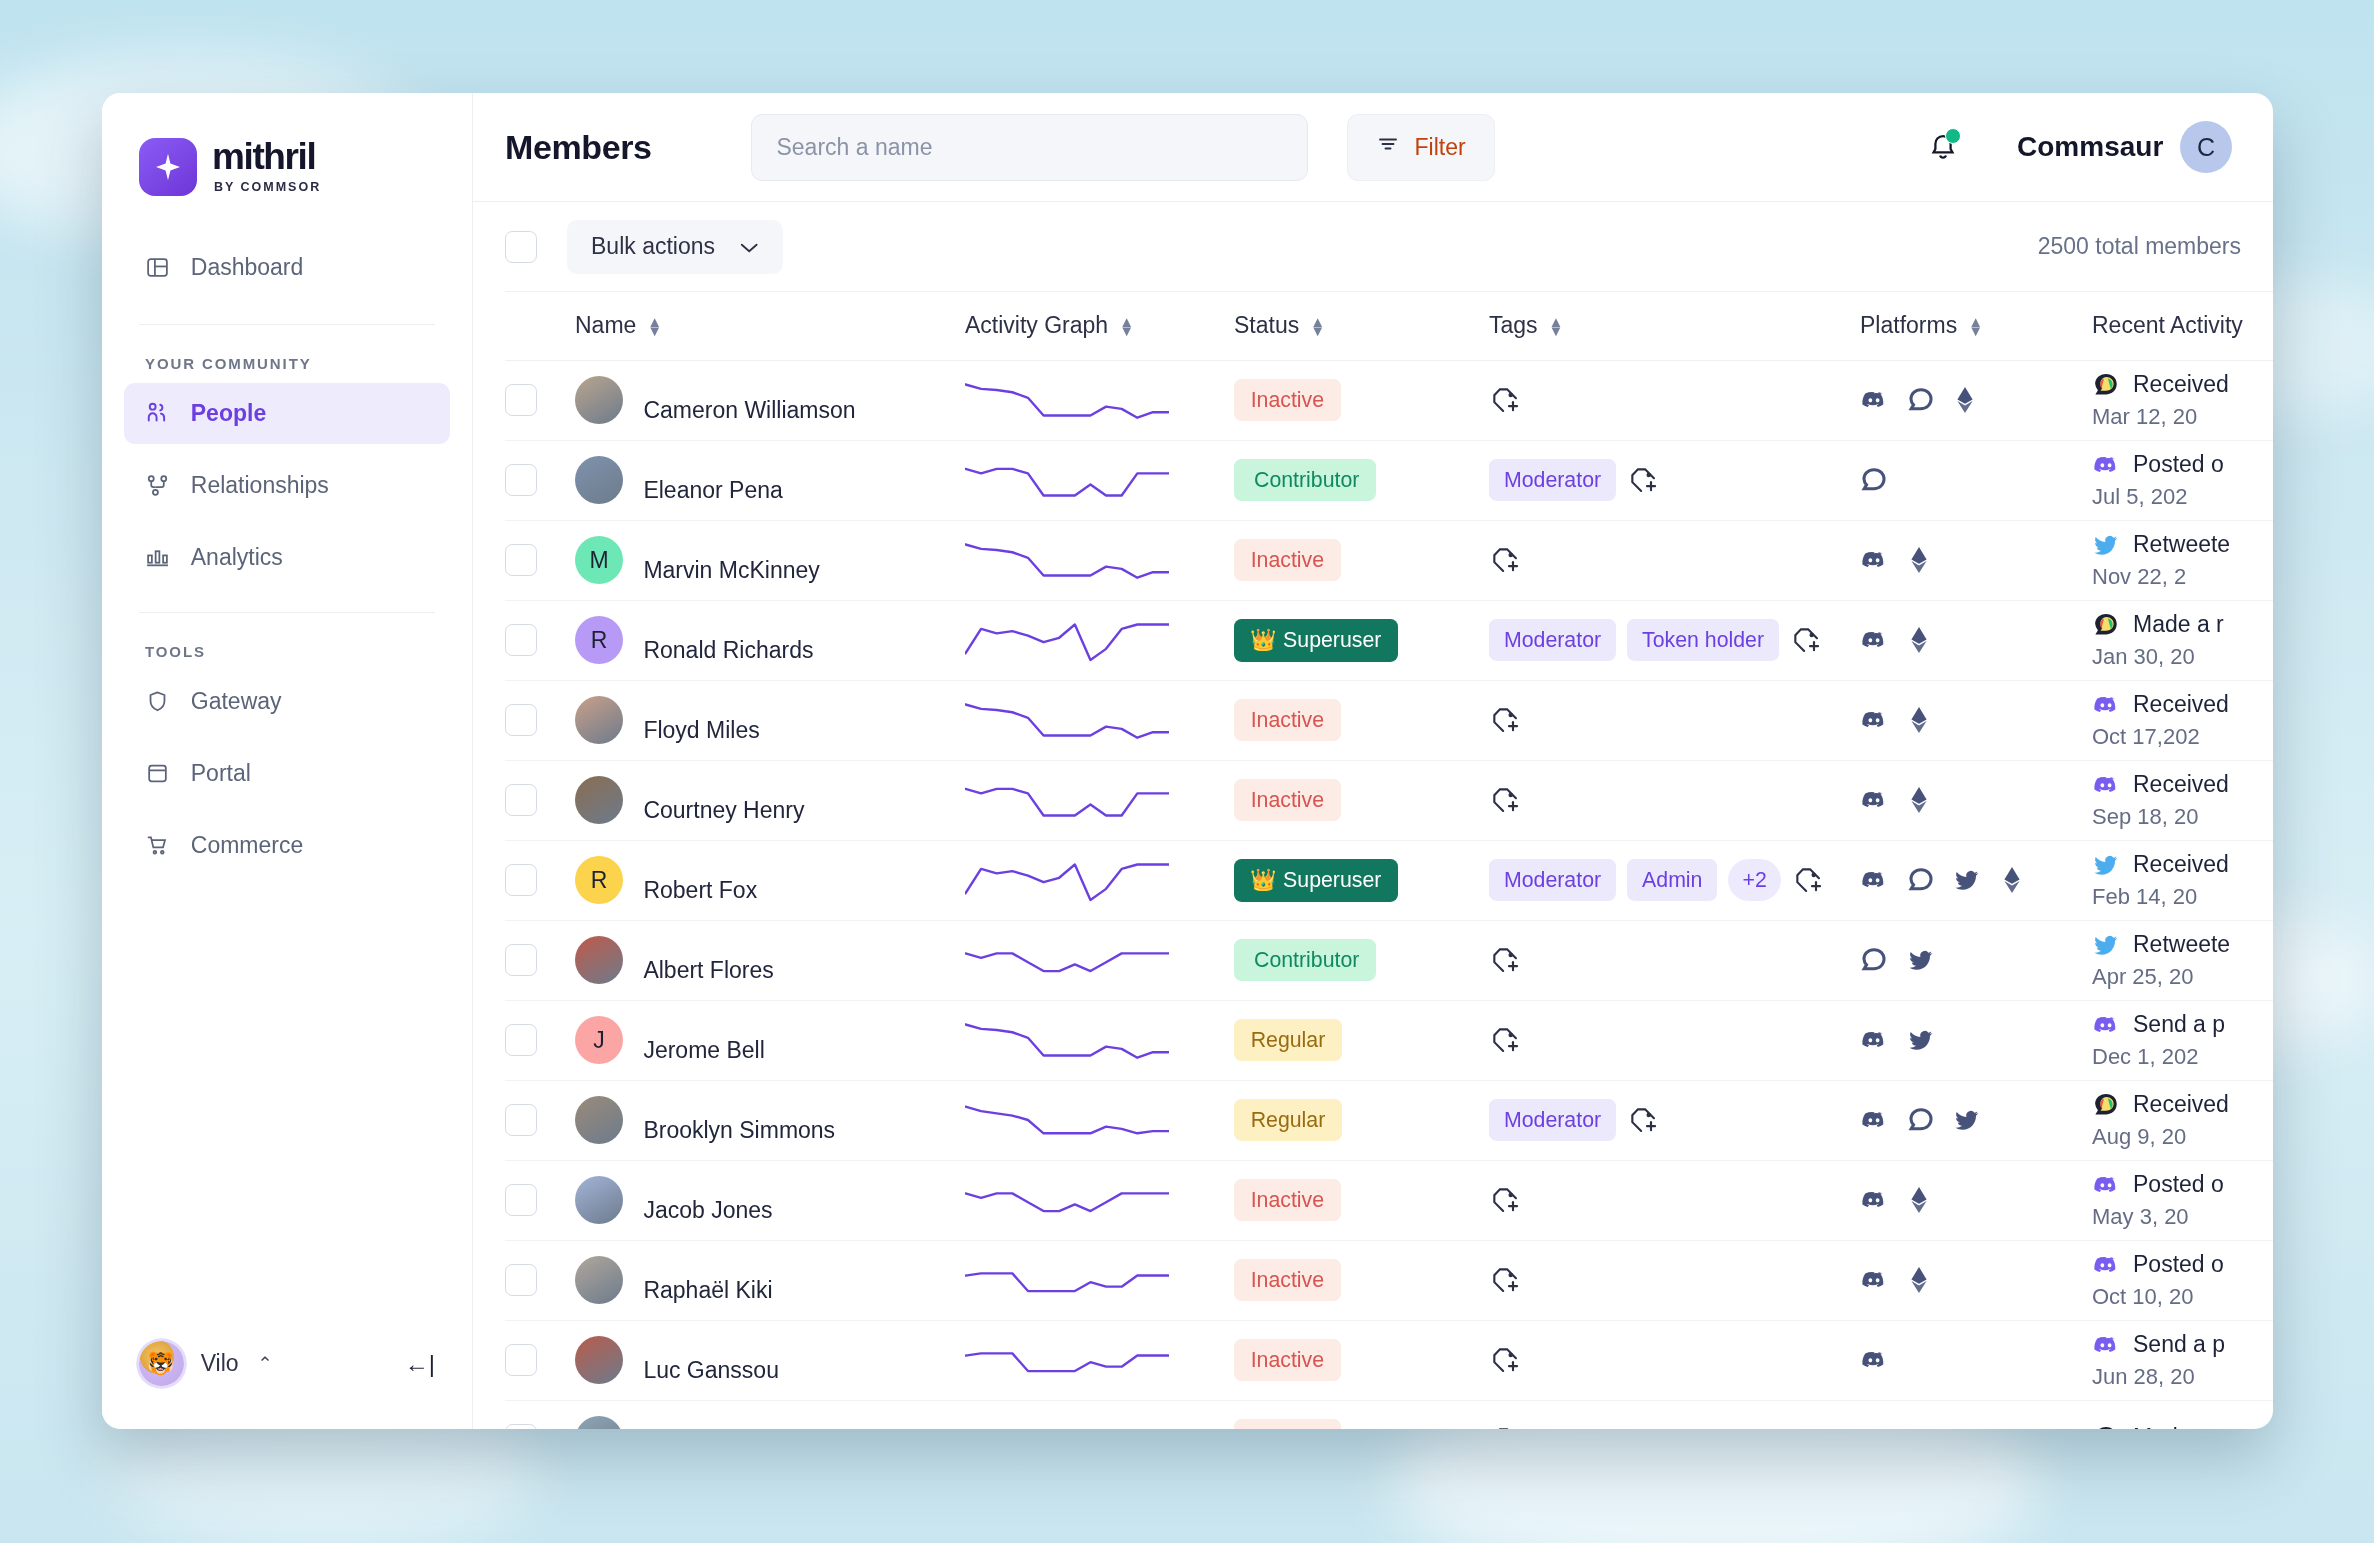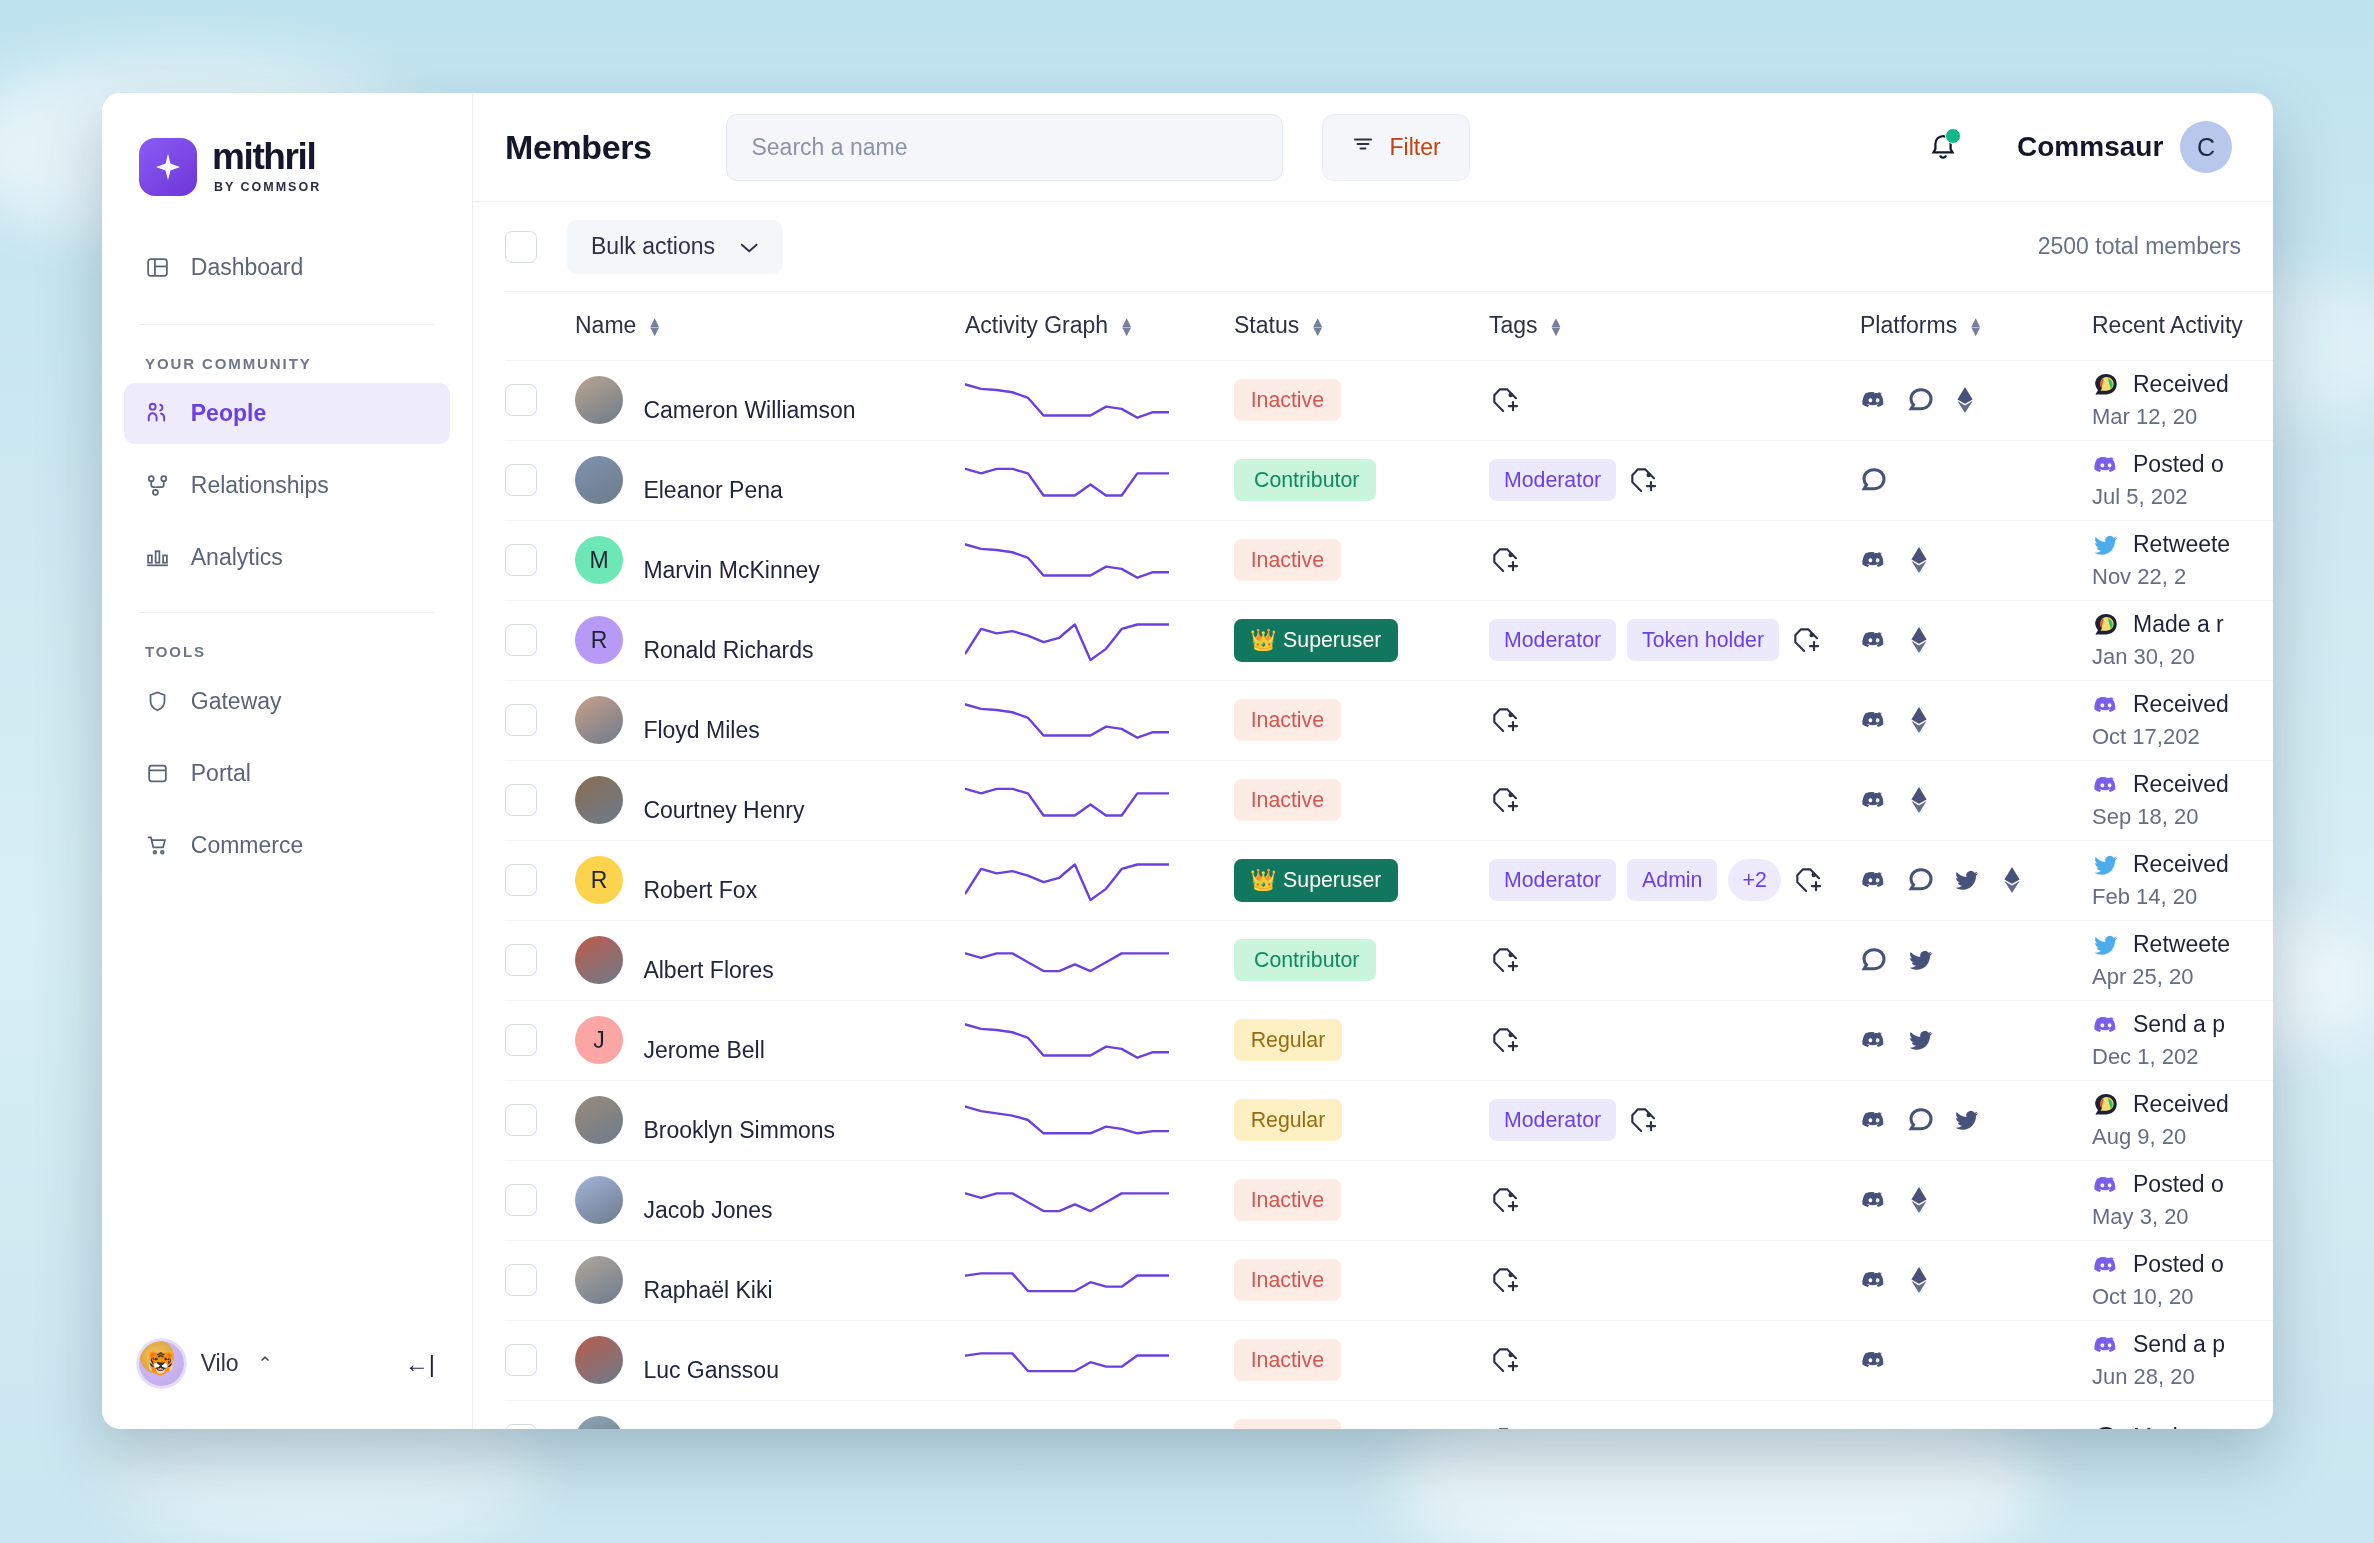--- a/index.html
+++ b/index.html
@@ -72,21 +72,21 @@
   .collapse-btn { margin-left: auto; color: #1d2233; font-size: 24px; cursor: pointer; }
 
   
   .main { flex: 1; display: flex; flex-direction: column; min-width: 0; }
   .topbar {
     height: 109px; min-height: 109px; display: flex; align-items: center;
     padding: 0 41px 0 32px; border-bottom: 0.9px solid #eceef2; gap: 0;
   }
   .page-title { font-size: 34px; font-weight: 700; color: #14162c; letter-spacing: -0.4px; }
   .search-box {
-    margin-left: 75px; width: 557px; height: 67px;
+    margin-left: 100px; width: 557px; height: 67px;
     background: #f4f6f9; border: 0.9px solid #e6e9ef; border-radius: 11px;
     display: flex; align-items: center; padding: 0 24px;
   }
   .search-box input {
     border: none; outline: none; background: transparent;
     font-size: 23px; color: #3a4057; width: 100%;
     font-family: "Liberation Sans", sans-serif;
   }
   .search-box input::placeholder { color: #8b93a7; }
   .filter-btn {

